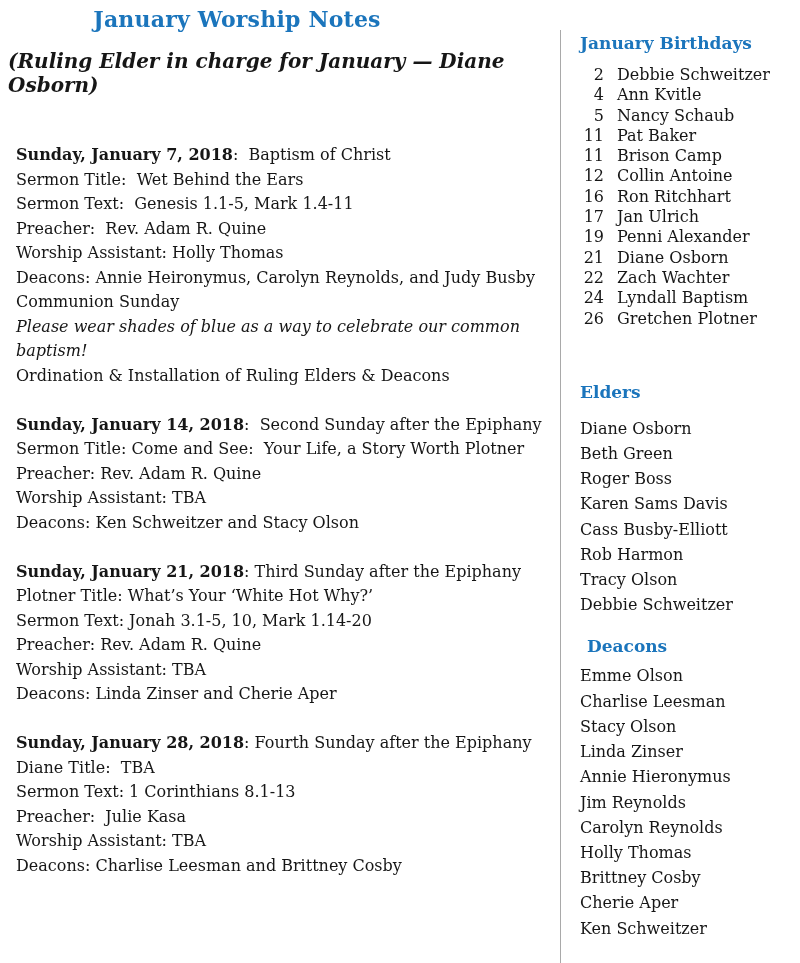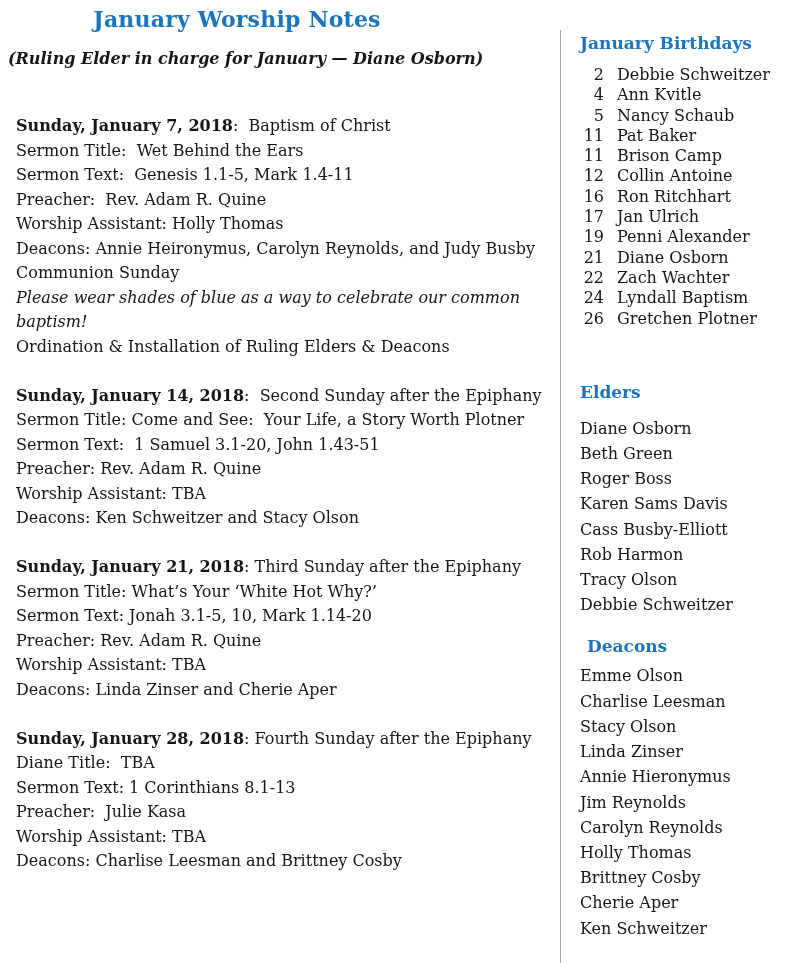--- a/index.html
+++ b/index.html
@@ -25,21 +25,21 @@
   .page-title {
     color: #1B75BC;
     font-size: 22px;
     font-weight: bold;
     text-align: center;
     letter-spacing: 0.2px;
     padding-right: 90px; 
   }
   .subtitle {
     margin-top: 17px;
-    font-size: 16px;
+    font-size: 20px;
     font-weight: bold;
     font-style: italic;
     white-space: pre-wrap;
   }
   .services { margin-top: 46px; margin-left: 8px; }
   .service { margin-bottom: 24.5px; }
   .line {
     font-size: 16px;
     line-height: 24.5px;
     white-space: pre-wrap;
@@ -99,28 +99,27 @@
           <p class="line">Preacher:  Rev. Adam R. Quine</p>
           <p class="line">Worship Assistant: Holly Thomas</p>
           <p class="line">Deacons: Annie Heironymus, Carolyn Reynolds, and Judy Busby</p>
           <p class="line">Communion Sunday</p>
           <p class="line italic">Please wear shades of blue as a way to celebrate our common baptism!</p>
           <p class="line">Ordination &amp; Installation of Ruling Elders &amp; Deacons</p>
         </div>
         <div class="service">
           <p class="line"><b>Sunday, January 14, 2018</b><span>:  Second Sunday after the Epiphany</span></p>
           <p class="line">Sermon Title: Come and See:  Your Life, a Story Worth Plotner</p>
-          <p class="line">Sermon Text:  1 Samuel 3.1-20, John 1.43-51</p>
           <p class="line">Preacher: Rev. Adam R. Quine</p>
           <p class="line">Worship Assistant: TBA</p>
           <p class="line">Deacons: Ken Schweitzer and Stacy Olson</p>
         </div>
         <div class="service">
           <p class="line"><b>Sunday, January 21, 2018</b><span>: Third Sunday after the Epiphany</span></p>
-          <p class="line">Sermon Title: What’s Your ‘White Hot Why?’</p>
+          <p class="line">Plotner Title: What’s Your ‘White Hot Why?’</p>
           <p class="line">Sermon Text: Jonah 3.1-5, 10, Mark 1.14-20</p>
           <p class="line">Preacher: Rev. Adam R. Quine</p>
           <p class="line">Worship Assistant: TBA</p>
           <p class="line">Deacons: Linda Zinser and Cherie Aper</p>
         </div>
         <div class="service">
           <p class="line"><b>Sunday, January 28, 2018</b><span>: Fourth Sunday after the Epiphany</span></p>
           <p class="line">Diane Title:  TBA</p>
           <p class="line">Sermon Text: 1 Corinthians 8.1-13</p>
           <p class="line">Preacher:  Julie Kasa</p>

